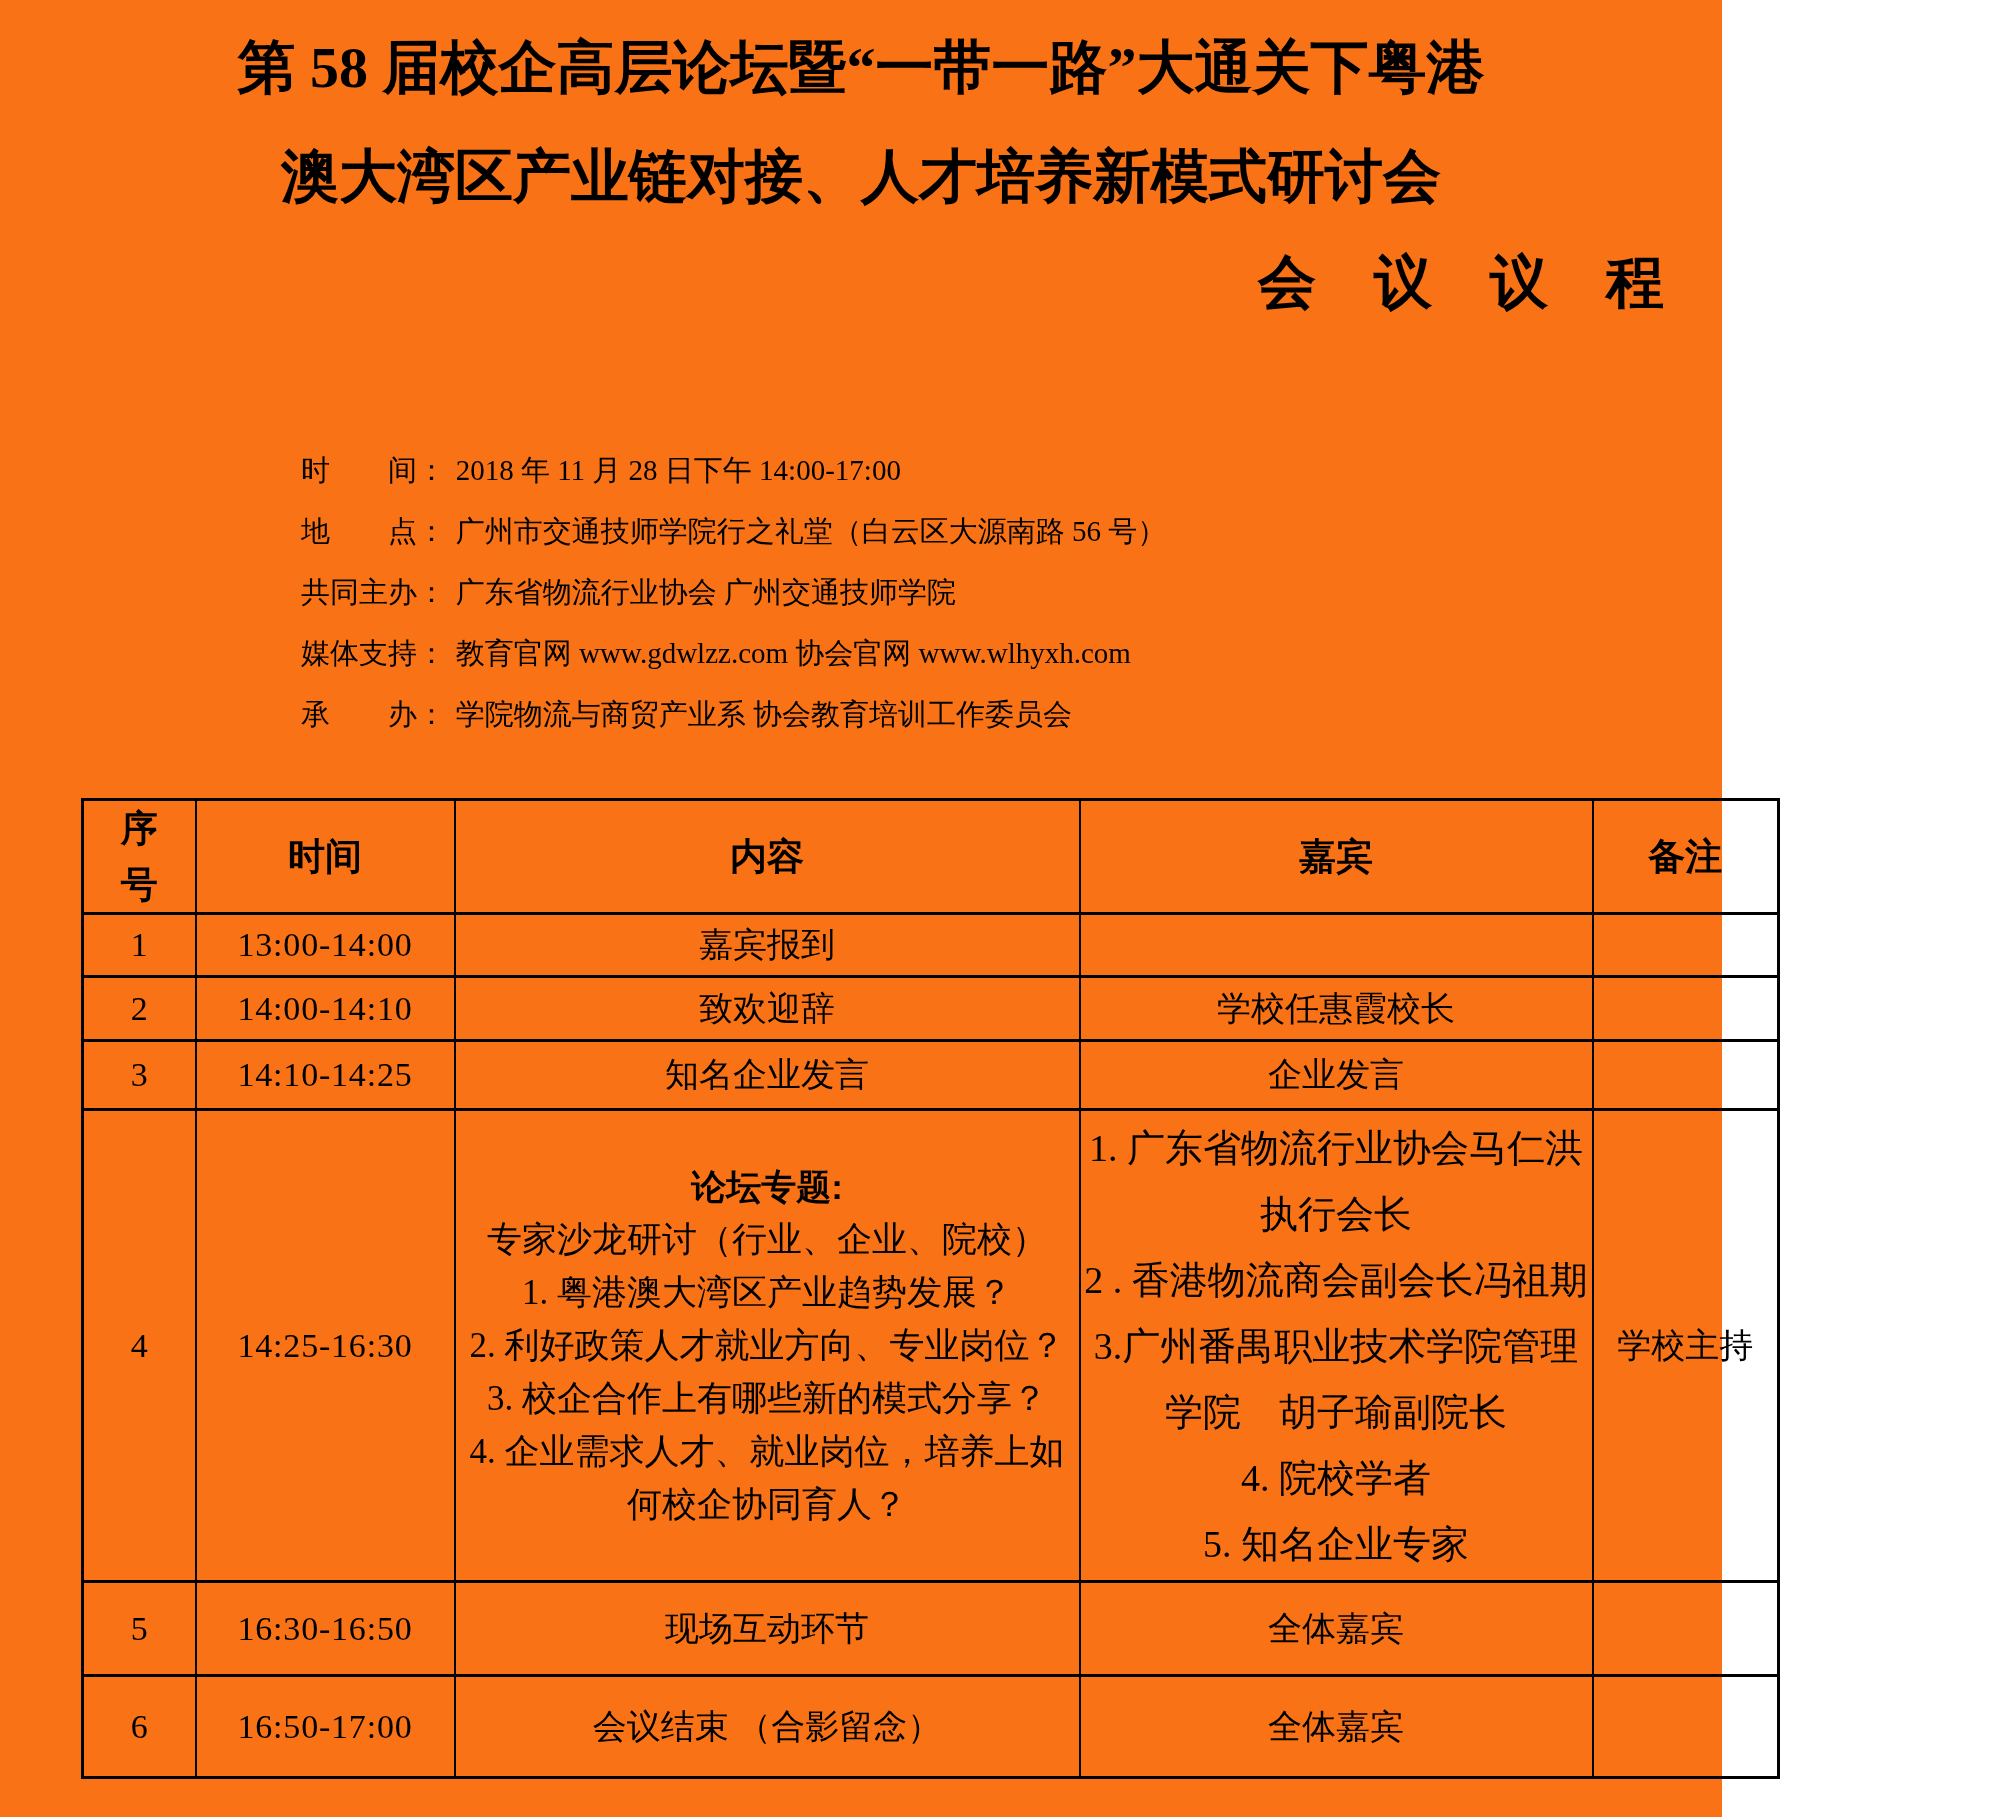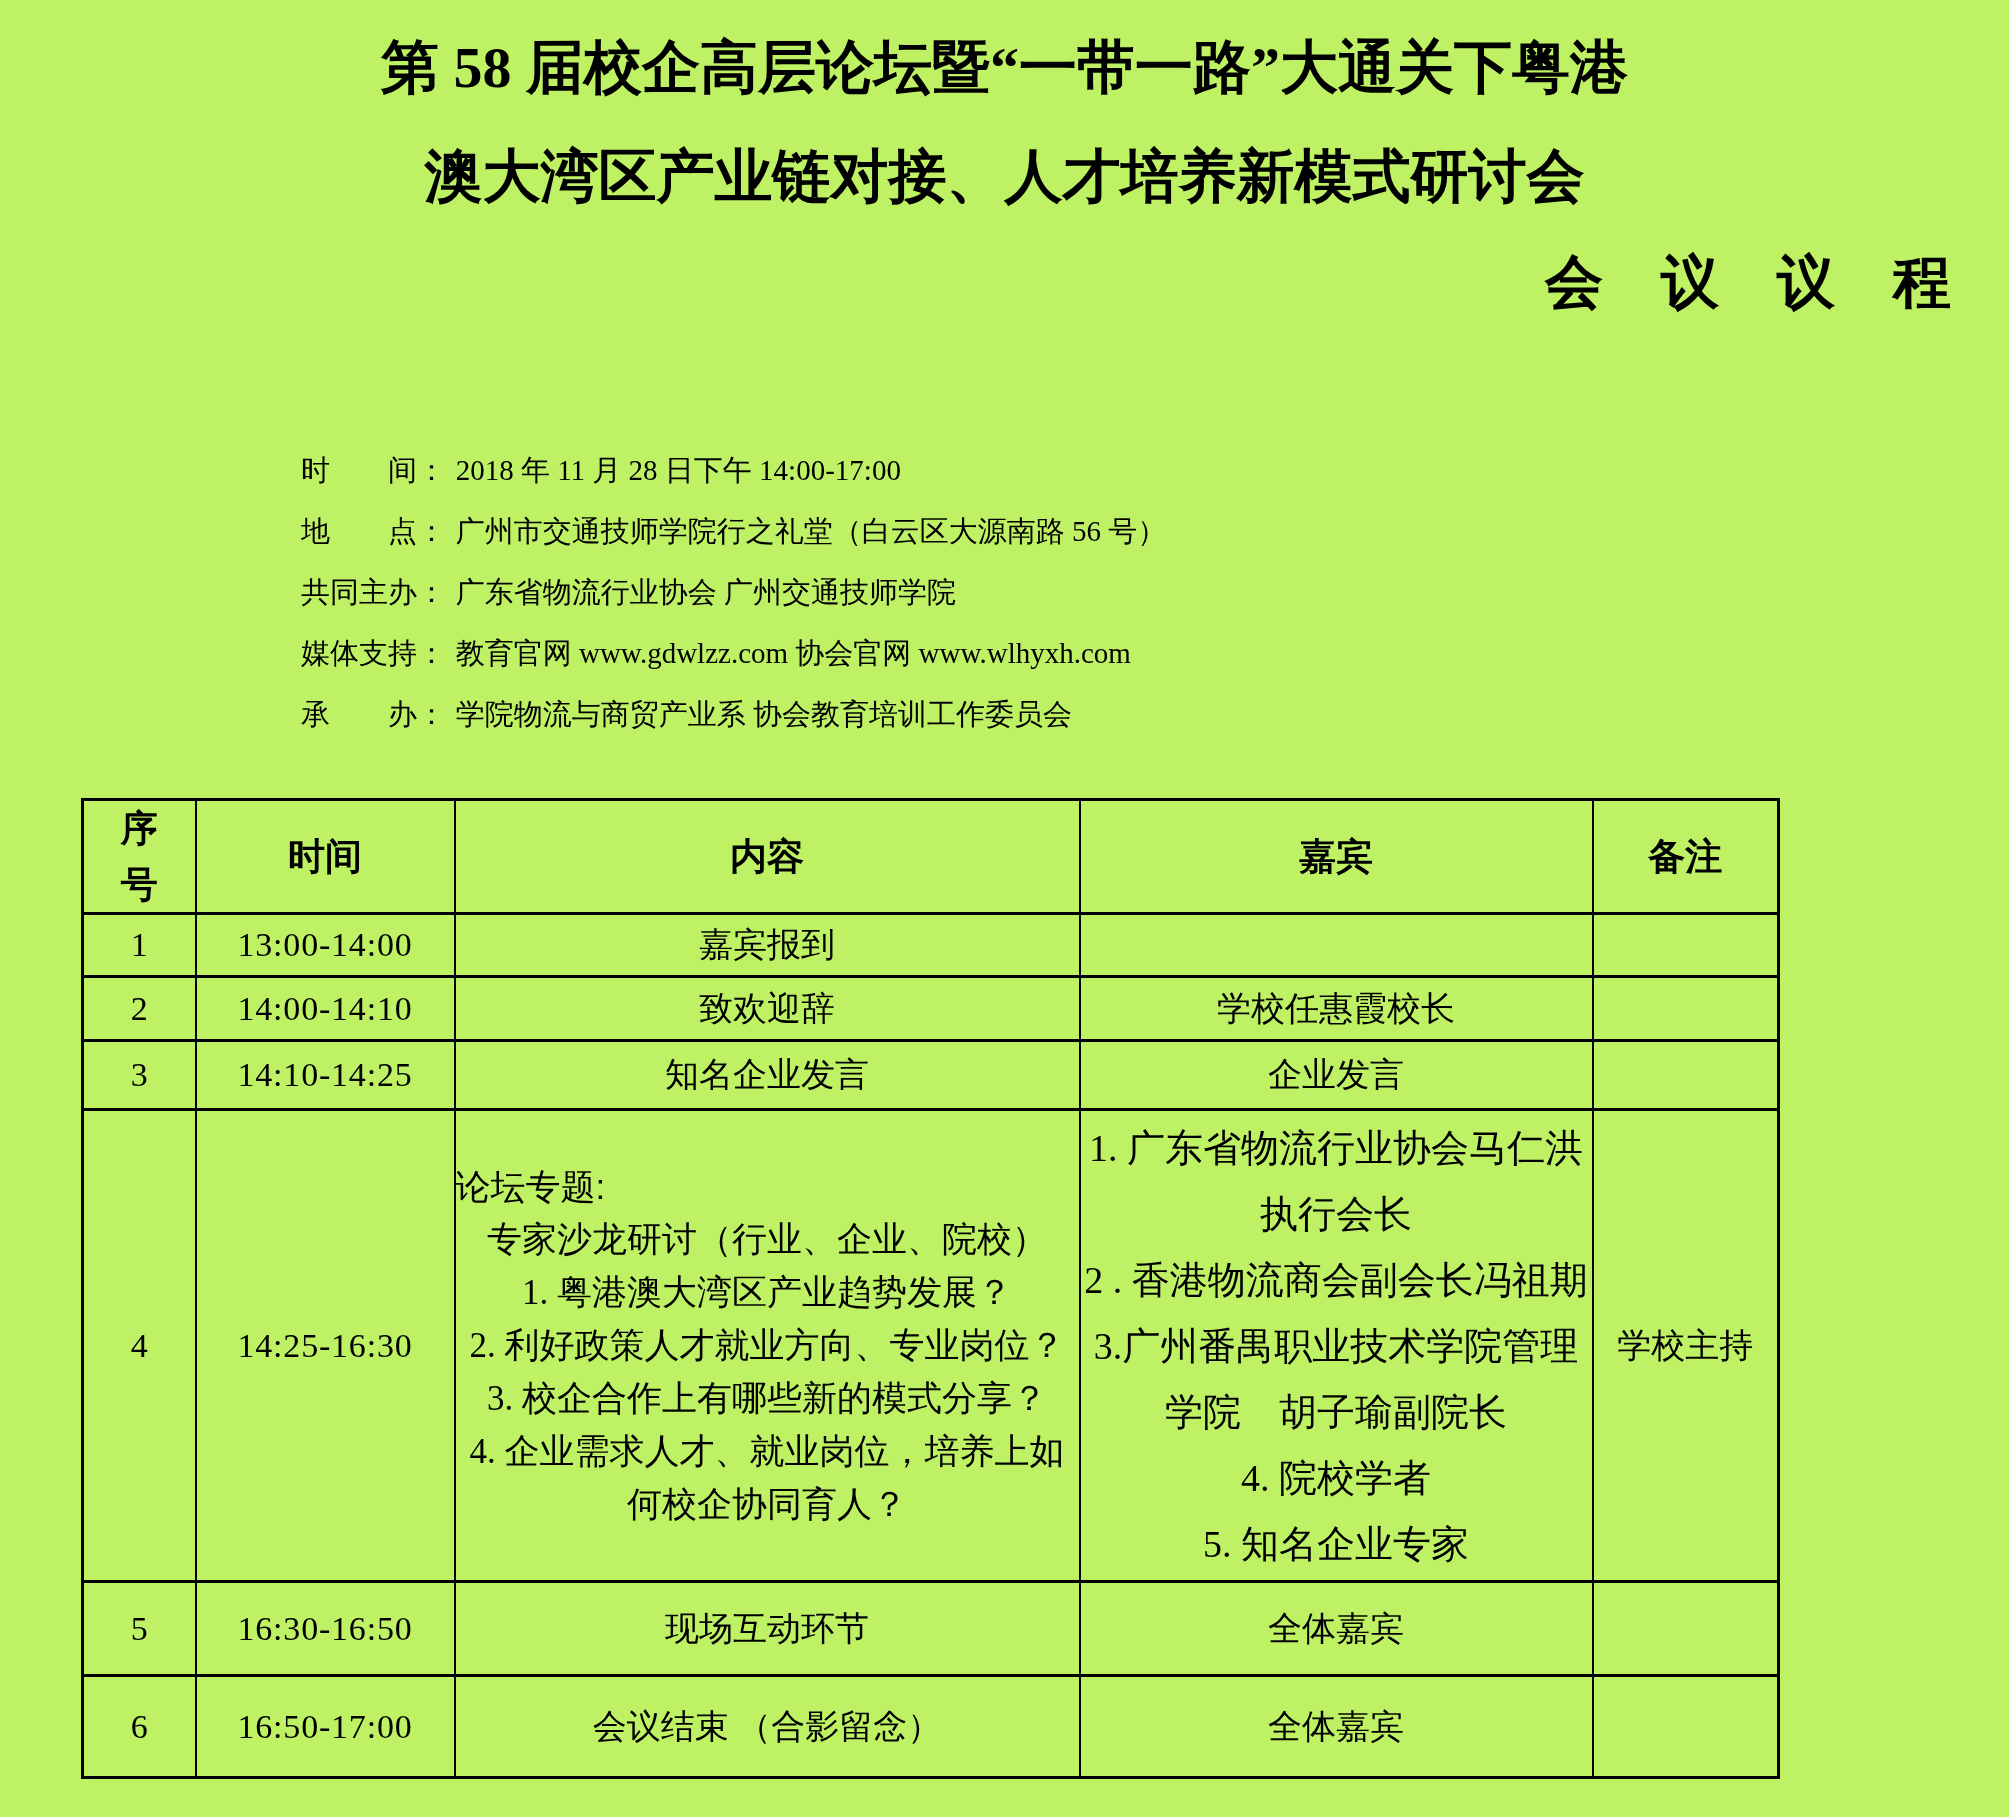--- a/index.html
+++ b/index.html
@@ -9,23 +9,23 @@
   }
   body {
     width: 2009px;
     height: 1818px;
     font-family: "Liberation Serif", "DejaVu Serif", serif;
     color: #000000;
     overflow: hidden;
   }
   .page {
     position: relative;
-    width: 2009px;
+    width: 1722px;
     height: 1818px;
-    background: #bef264;
+    background: #f97316;
   }
 
   
   .title-block {
     padding-top: 13px;
   }
   .title-line {
     font-size: 58px;
     font-weight: 700;
     line-height: 109px;
@@ -102,22 +102,22 @@
     text-align: justify;
     vertical-align: top;
     padding: 21px 24px 0 16px;
   }
   .content-line {
     font-size: 35px;
     line-height: 53px;
   }
   .forum-topic {
     font-family: "Liberation Sans", "DejaVu Sans", sans-serif;
-    font-weight: 400;
-    text-align: left;
+    font-weight: 700;
+    text-align: center;
   }
   td.guest-cell {
     text-align: justify;
     vertical-align: top;
     padding: 9.7px 16px 0 18px;
   }
   .guest-line {
     font-size: 38px;
     line-height: 66px;
   }

